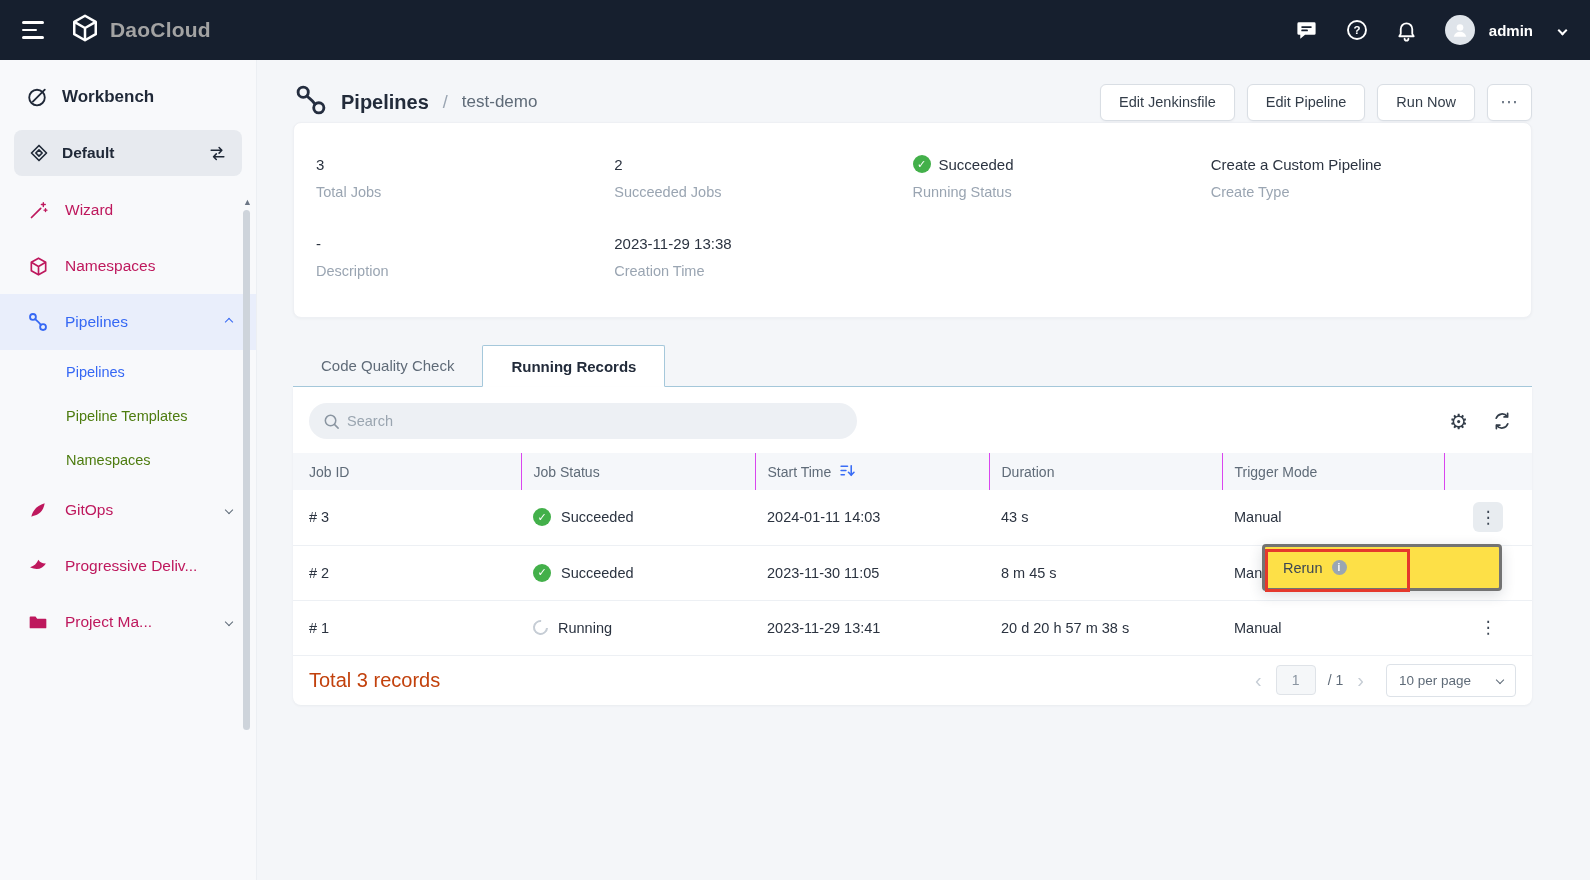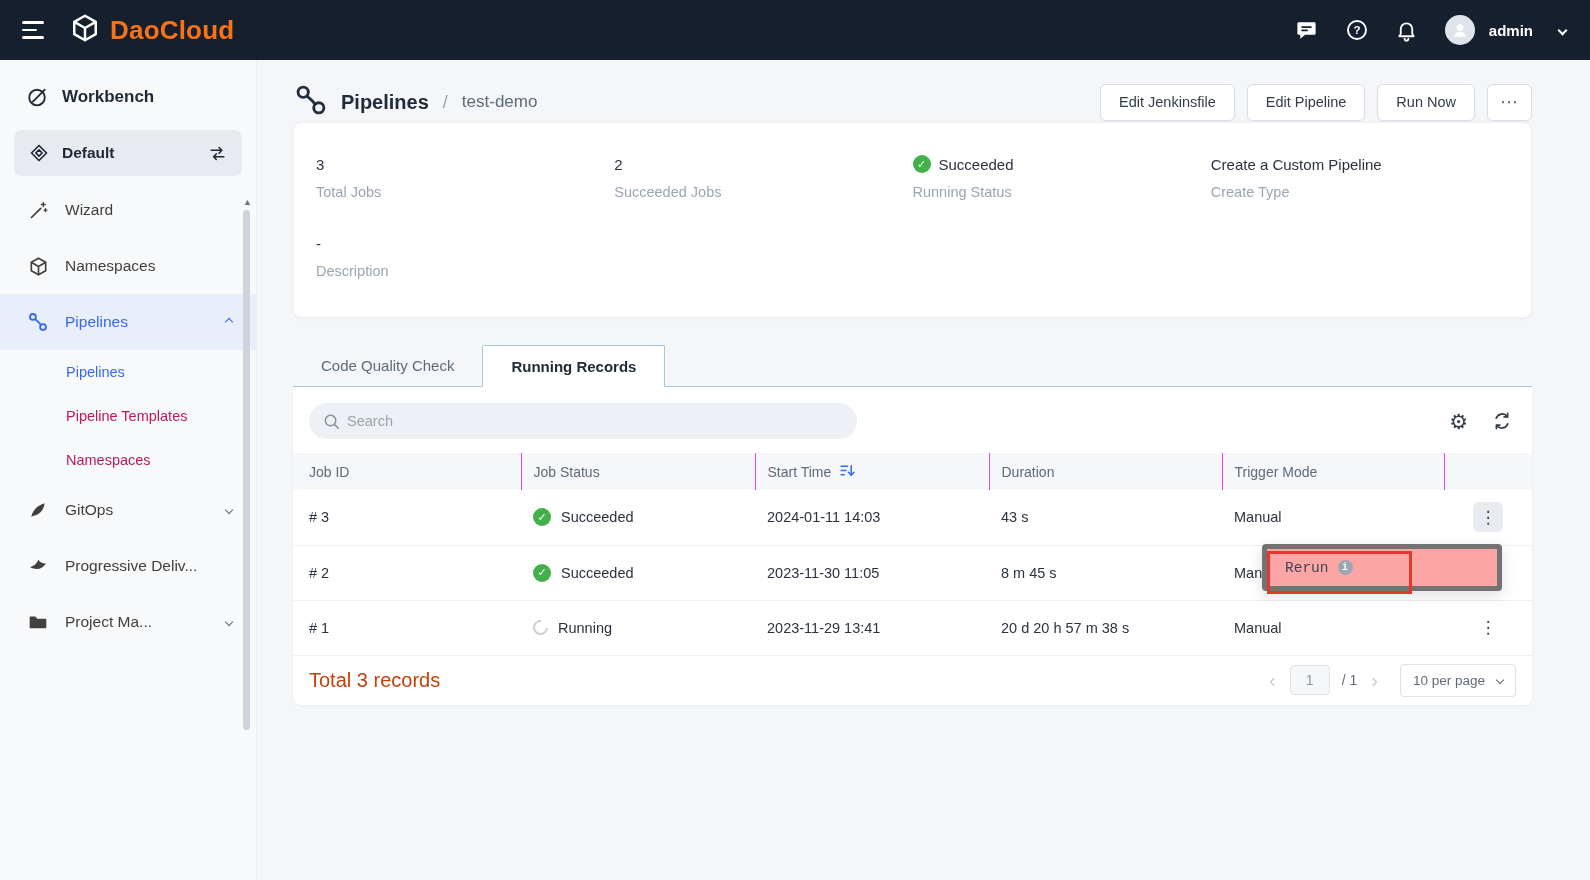--- a/index.html
+++ b/index.html
@@ -6,44 +6,44 @@
   html,body { width:1590px; height:880px; overflow:hidden; }
   body { font-family:"Liberation Sans","DejaVu Sans",sans-serif; background:#f4f6f9; color:#252e3d; }
   .app { width:1590px; height:880px; display:flex; flex-direction:column; }
 
   
   .navbar { height:60px; background:#161f2e; display:flex; align-items:center; padding:0 24px 0 22px; flex:0 0 auto; }
   .hamburger { width:26px; display:flex; flex-direction:column; gap:5px; cursor:pointer; margin-right:22px; }
   .hamburger span { height:2.4px; background:#fff; border-radius:2px; }
   .hamburger span:nth-child(1){ width:22px; } .hamburger span:nth-child(2){ width:15px; } .hamburger span:nth-child(3){ width:22px; }
   .brand { display:flex; align-items:center; gap:10px; cursor:pointer; }
-  .brand-name { color:#f97316; font-size:26px; font-weight:700; letter-spacing:.2px;text-align:center; }
+  .brand-name { color:#a3a3a3; font-size:21px; font-weight:700; letter-spacing:.2px;text-align:center; }
   .nav-right { margin-left:auto; display:flex; align-items:center; gap:26px; }
   .nav-icon { width:24px; height:24px; display:flex; align-items:center; justify-content:center; cursor:pointer; }
   .avatar { width:30px; height:30px; border-radius:50%; background:#dfe4ea; display:flex; align-items:center; justify-content:center; cursor:pointer; }
   .username { color:#fff; font-size:15px; font-weight:600; margin-left:-12px; cursor:pointer; }
   .chev { display:inline-block; width:8px; height:8px; border-right:2px solid #5f6b78; border-bottom:2px solid #5f6b78; transform:rotate(45deg); }
   .chev.up { transform:rotate(-135deg); }
   .chev.white { border-color:#fff; width:7px; height:7px; }
   .chev.blue { border-color:#3668f4; }
   .chev.sm { width:6px; height:6px; border-width:1.6px; }
 
   
   .shell { flex:1; display:flex; min-height:0; }
 
   
   .sidebar { width:257px; flex:0 0 257px; background:#f8f9fb; border-right:1px solid #eceff3; position:relative; }
   .wb-row { display:flex; align-items:center; gap:14px; padding:26px 24px 12px 26px; font-size:17px; font-weight:700; color:#1f2837; }
   .ws-row { margin:10px 14px 6px; height:46px; background:#e7eaef; border-radius:8px; display:flex; align-items:center; gap:12px; padding:0 14px; font-size:15.5px; font-weight:600; color:#1f2837; cursor:pointer; }
   .ws-row .grow { flex:1; }
   .nav-list { margin-top:6px; }
-  .nav-item { height:56px; display:flex; align-items:center; gap:16px; padding:0 24px 0 27px; font-size:15.5px; font-weight:500; color:#404040; cursor:pointer; }
+  .nav-item { height:56px; display:flex; align-items:center; gap:16px; padding:0 24px 0 27px; font-size:15.5px; font-weight:500; color:#be185d; cursor:pointer; }
   .nav-item .grow { flex:1; }
   .nav-item.active { background:#e9eefb; color:#3668f4; }
-  .sub-item { height:44px; display:flex; align-items:center; padding-left:66px; font-size:14.5px; color:#be185d; cursor:pointer; }
+  .sub-item { height:44px; display:flex; align-items:center; padding-left:66px; font-size:14.5px; color:#4d7c0f; cursor:pointer; }
   .sub-item.active { color:#3668f4; }
   .icon22 { width:22px; height:22px; flex:0 0 22px; display:flex; align-items:center; justify-content:center; }
   .sb-scroll { position:absolute; right:5px; top:138px; width:8px; height:580px; }
   .sb-scroll .arrow { color:#6b7685; font-size:9px; line-height:9px; text-align:center; }
   .sb-scroll .thumb { margin-top:3px; width:7px; height:520px; background:#ced4db; border-radius:4px; }
   .sb-bottom { position:absolute; left:0; right:0; bottom:0; border-top:1px solid #e6eaee; background:#f8f9fb; padding:16px 24px 38px 26px; }
   .pa-label { font-size:13.5px; color:#8a95a1; font-weight:600; }
   .admin-row { margin-top:28px; display:flex; align-items:center; gap:14px; font-size:16px; font-weight:700; color:#1f2837; cursor:pointer; }
 
   
@@ -87,24 +87,24 @@
   .spin { width:15px; height:15px; border-radius:50%; border:2px solid #c6cdd5; border-right-color:transparent; display:inline-block; flex:0 0 15px; transform:rotate(-40deg); }
   .dots-btn { width:30px; height:30px; border:none; background:transparent; border-radius:6px; font-size:17px; color:#3c4654; cursor:pointer; display:flex; align-items:center; justify-content:center; margin:0 auto; font-family:inherit; }
   .dots-btn.open { background:#e8ecf0; }
 
   .tfoot { height:49px; display:flex; align-items:center; padding:0 16px; }
   .total-txt { font-size:20px; color:#c2410c; }
   .pager { margin-left:auto; display:flex; align-items:center; gap:12px; }
   .pg-arrow { font-size:20px; color:#c6cdd5; cursor:pointer; line-height:1; padding:0 2px; }
   .pg-input { width:40px; height:30px; border:1px solid #dfe3e8; background:#f5f7f9; border-radius:4px; text-align:center; font-size:14px; color:#8a95a1; font-family:inherit; }
   .pg-count { font-size:14px; color:#5f6b78; }
-  .pp-select { width:116px; height:33px; border:1px solid #dde2e8; border-radius:4px; display:flex; align-items:center; padding:0 12px; font-size:13.5px; color:#5f6b78; cursor:pointer; margin-left:8px;justify-content:space-between; }
+  .pp-select { width:130px; height:33px; border:1px solid #dde2e8; border-radius:4px; display:flex; align-items:center; padding:0 12px; font-size:13.5px; color:#5f6b78; cursor:pointer; margin-left:8px;justify-content:space-between; }
   .pp-select .grow { flex:1; }
 
-  .dropdown { position:absolute; left:969px; top:157px; width:240px; height:47px; background:#fca5a5; border:5px solid #737373; border-radius:4px; box-shadow:0 4px 14px rgba(31,45,61,.16); z-index:5;font-family:Liberation Mono, monospace; }
+  .dropdown { position:absolute; left:969px; top:157px; width:240px; height:47px; background:#fde047; border:3px solid #737373; border-radius:4px; box-shadow:0 4px 14px rgba(31,45,61,.16); z-index:5; }
   .dd-item { height:100%; display:flex; align-items:center; gap:9px; padding:0 18px; font-size:14.5px; color:#3c4654; cursor:pointer; }
   .info-i { width:15px; height:15px; border-radius:50%; background:#9aa6b2; color:#fff; font-size:10px; font-weight:700; display:inline-flex; align-items:center; justify-content:center; cursor:pointer; }
   .annot { position:absolute; left:0; top:2px; width:145px; height:43px; border:3px solid #e5382c; pointer-events:none; }
 </style>
 </head>
 <body>
 
 <div class="app">
 
   <header class="navbar">
@@ -301,20 +301,24 @@
           <div class="field-lbl">Running Status</div>
         </div>
         <div>
           <div class="field-val">Create a Custom Pipeline</div>
           <div class="field-lbl">Create Type</div>
         </div>
         <div>
           <div class="field-val">-</div>
           <div class="field-lbl">Description</div>
         </div>
+        <div>
+          <div class="field-val">2023-11-29 13:38</div>
+          <div class="field-lbl">Creation Time</div>
+        </div>
       </section>
 
       <div class="tabs">
         <div class="tab">Code Quality Check</div>
         <div class="tab active">Running Records</div>
       </div>
 
       <section class="records">
         <div class="toolbar">
           <div class="search-wrap">

